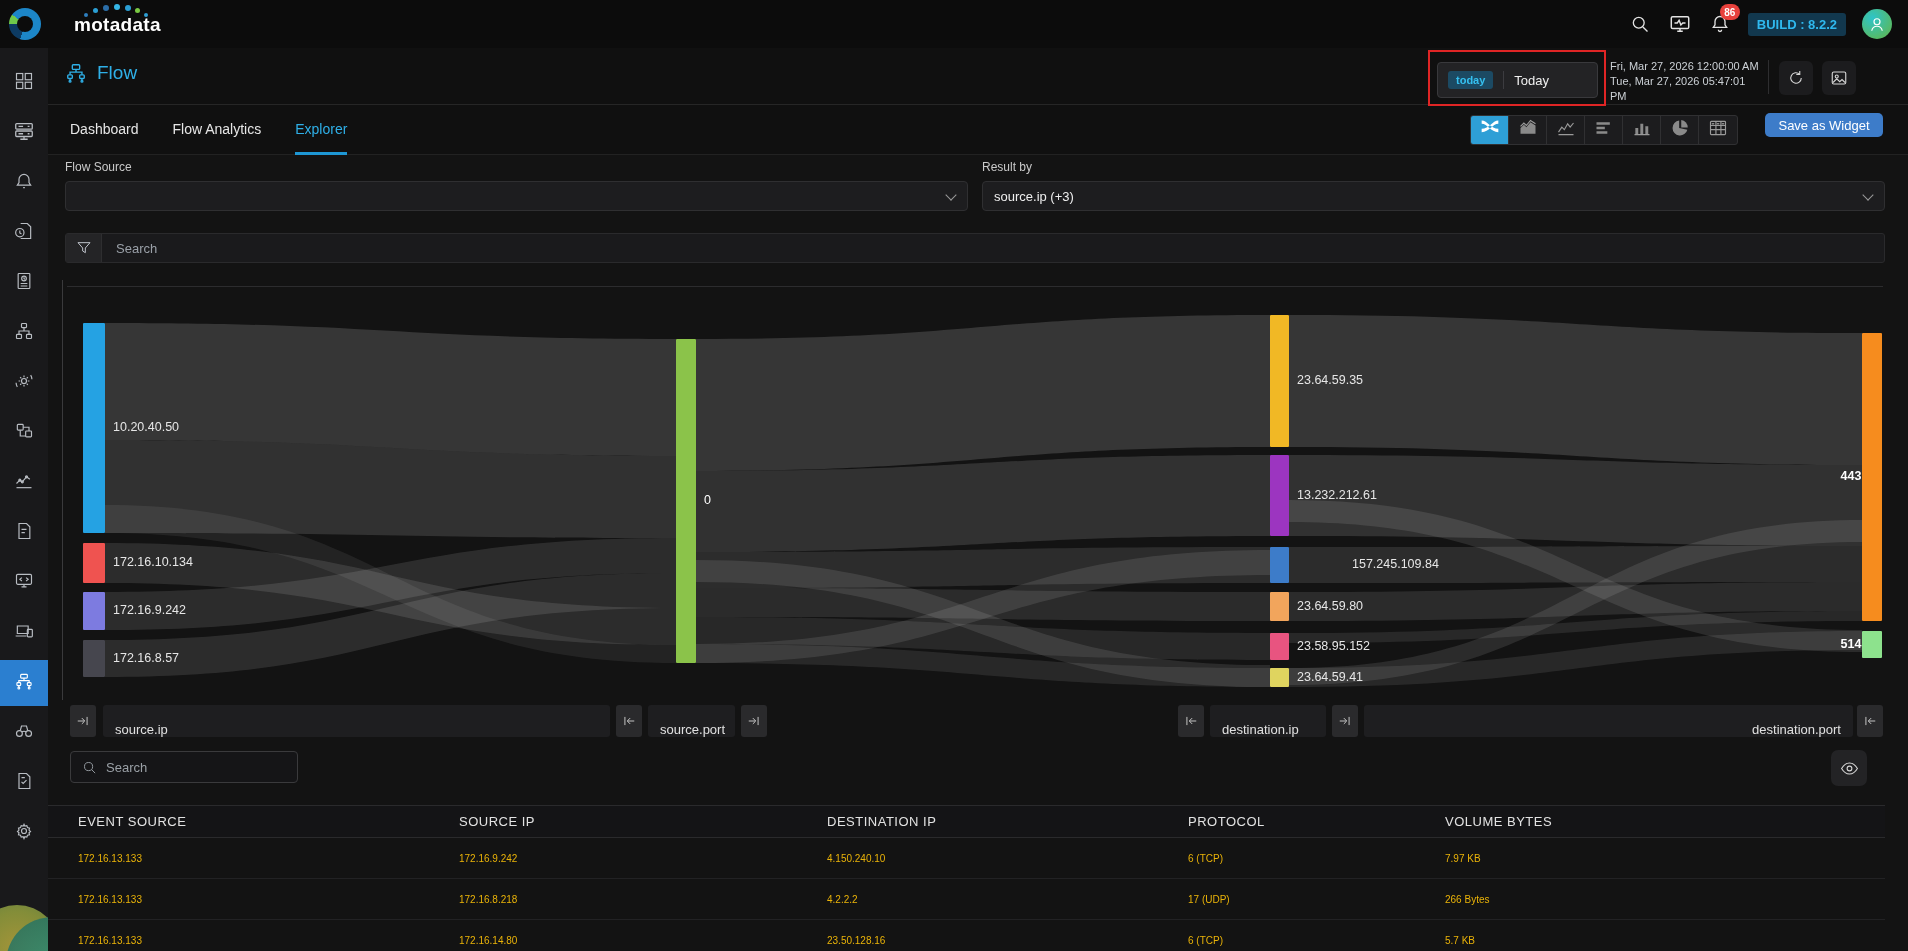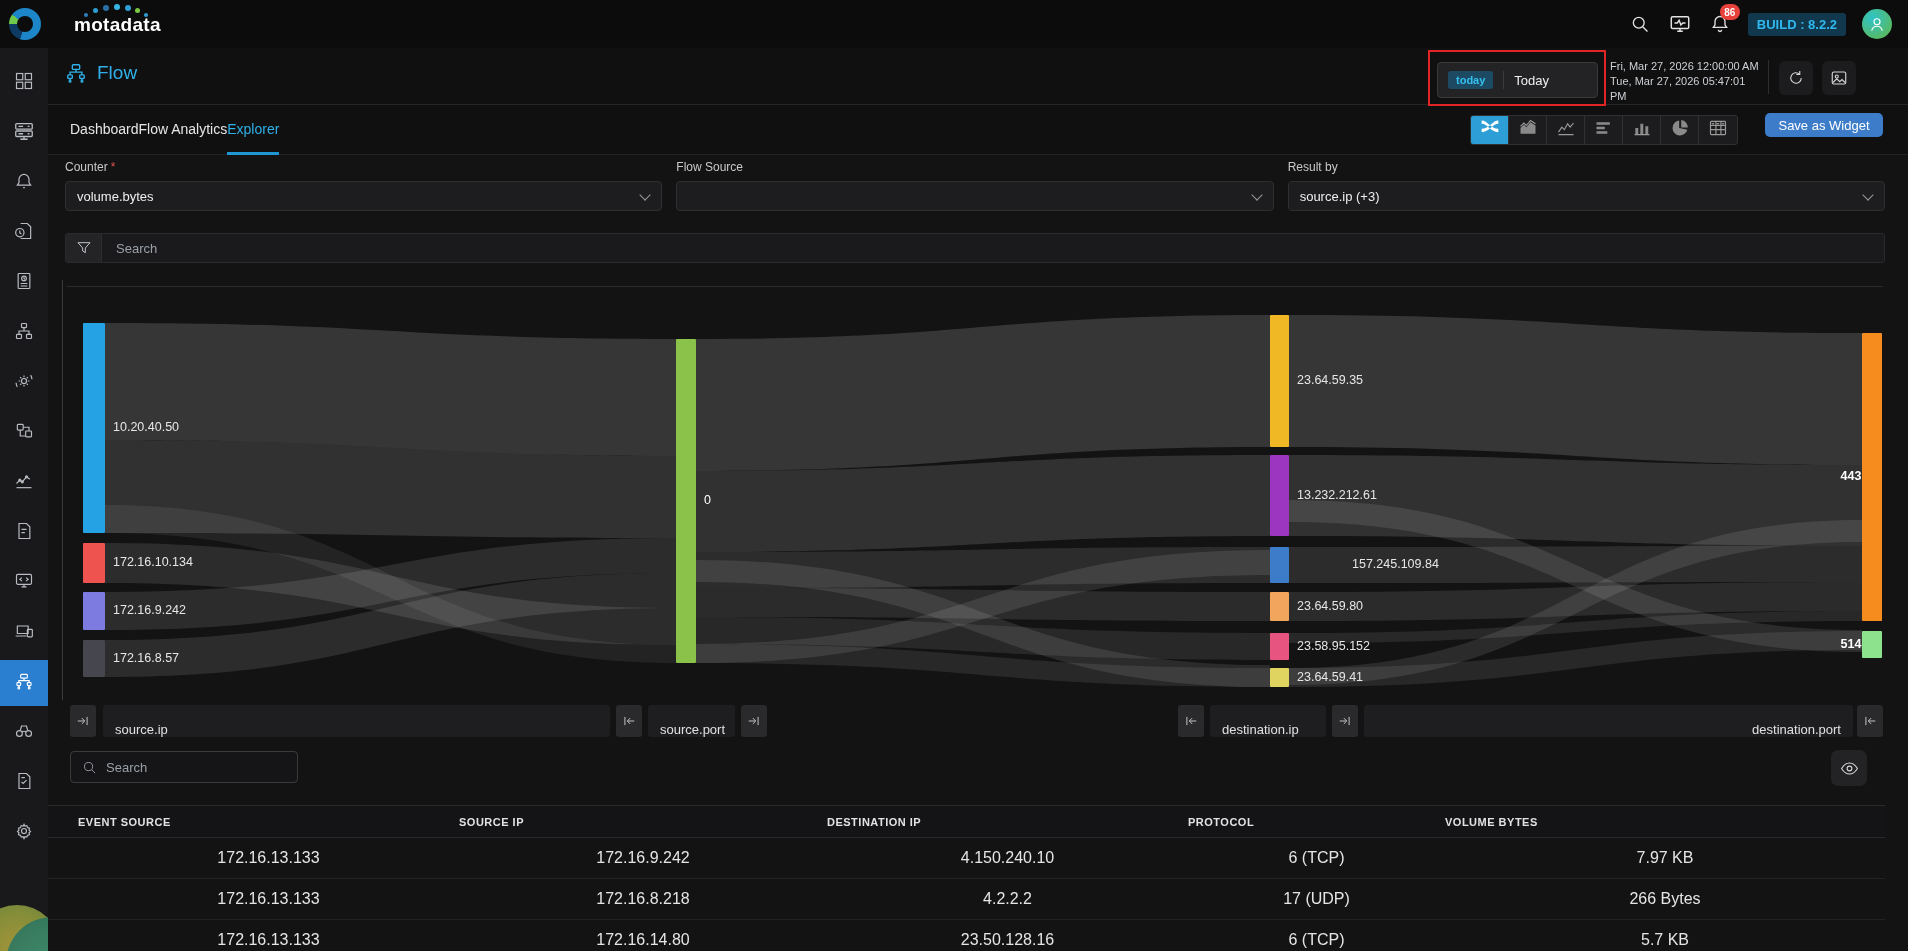--- a/index.html
+++ b/index.html
@@ -49,21 +49,21 @@
   .range-divider { width:1px; height:18px; background:#3c3c40; }
   .range-label { color:#f0f0f0; font-size:13px; }
   .datetime { position:absolute; left:1562px; top:11px; width:152px; font-size:11px; color:#ccd1d6; line-height:15px; }
   .hdr-sep { position:absolute; left:1720px; top:12px; width:1px; height:34px; background:#2e2e30; }
   .hdr-btn { position:absolute; top:13px; width:34px; height:34px; border-radius:6px; background:#1c1c1e; display:flex;
     align-items:center; justify-content:center; cursor:pointer; }
   .hdr-btn svg { stroke:#d6d6d6; fill:none; stroke-width:1.5; }
 
   
   .tabs-row { position:absolute; left:48px; top:105px; width:1860px; height:50px; background:#101010; border-bottom:1px solid #222; z-index:18; }
-  .tabs { position:absolute; left:22px; top:0; height:50px; display:flex; align-items:center; }
+  .tabs { position:absolute; left:22px; top:0; height:50px; display:flex; gap:34px; align-items:center; }
   .tab { font-size:14px; color:#e6e6e6; cursor:pointer; height:50px; display:flex; align-items:center; border-bottom:3px solid transparent; }
   .tab.active { color:#2fb0e8; border-bottom-color:#1e97d4; }
   .chart-toolbar { position:absolute; left:1422px; top:10px; height:30px; display:flex; background:#1c1c1e; border:1px solid #303032; border-radius:3px; overflow:hidden; }
   .ct-btn { width:38px; height:28px; display:flex; align-items:center; justify-content:center; cursor:pointer; border-right:1px solid #303032; }
   .ct-btn:last-child { border-right:none; }
   .ct-btn svg { stroke:#9a9a9a; fill:none; stroke-width:1.4; }
   .ct-btn .fillpart { fill:#8a8a8a; stroke:none; }
   .ct-btn.selected { background:#2e9fd6; }
   .ct-btn.selected svg { stroke:#fff; }
   .ct-btn.selected .fillpart { fill:#fff; }
@@ -113,22 +113,22 @@
   .search-box svg { stroke:#9aa0a6; fill:none; stroke-width:1.5; }
   .search-input { flex:1; background:transparent; border:none; outline:none; color:#ddd; font-size:13px; font-family:inherit; }
   .search-input::placeholder { color:#9aa0a6; }
   .eye-btn { position:absolute; right:18px; top:-1px; width:36px; height:36px; background:#232325; border-radius:7px;
     display:flex; align-items:center; justify-content:center; cursor:pointer; }
   .eye-btn svg { stroke:#d6d6d6; fill:none; stroke-width:1.4; }
 
   .flow-table { position:absolute; left:0; top:650px; width:1837px; }
   .t-grid { display:grid; grid-template-columns:381px 368px 361px 257px 1fr; padding-left:30px; align-items:center; }
   .t-head { height:33px; border-top:1px solid #2a2a2c; border-bottom:1px solid #2a2a2c; background:#141416; }
-  .t-head span { font-size:11px; font-weight:bold; color:#e2e2e2; letter-spacing:.5px; }
-  .t-row { height:41px; border-bottom:1px solid #222224; font-size:16px; color:#e5e5e5; cursor:pointer;text-align:center; }
+  .t-head span { font-size:13px; font-weight:normal; color:#e2e2e2; letter-spacing:.5px; }
+  .t-row { height:41px; border-bottom:1px solid #222224; font-size:10px; color:#eab308; cursor:pointer; }
 </style>
 </head>
 <body>
 
 <header class="topbar">
   <div class="logo-ring"></div>
   <div class="brand-dots">
     <i style="left:0;top:9px;width:4px;height:4px;background:#2f7fbf"></i>
     <i style="left:9px;top:4px;width:5px;height:5px;background:#2b9fd4"></i>
     <i style="left:19px;top:1px;width:6px;height:6px;background:#2b6ea8"></i>
@@ -379,27 +379,20 @@
             <path class="fillpart" d="M4.5 6 h3 v1.8 h-3 Z M10.5 6 h3 v1.8 h-3 Z M16.5 6 h3 v1.8 h-3 Z"></path>
           </svg></span>
       </div>
     </div>
   <button class="save-widget-btn">Save as Widget</button>
 </div>
 
 <div class="main">
 
   <div class="controls-row">
-      <div class="control">
-        <div class="ctl-label">Counter<span class="req">*</span></div>
-        <div class="select-box">
-          <span>volume.bytes</span>
-          <span class="chevron"></span>
-        </div>
-      </div>
       <div class="control">
         <div class="ctl-label">Flow Source</div>
         <div class="select-box">
           <span></span>
           <span class="chevron"></span>
         </div>
       </div>
       <div class="control">
         <div class="ctl-label">Result by</div>
         <div class="select-box">

